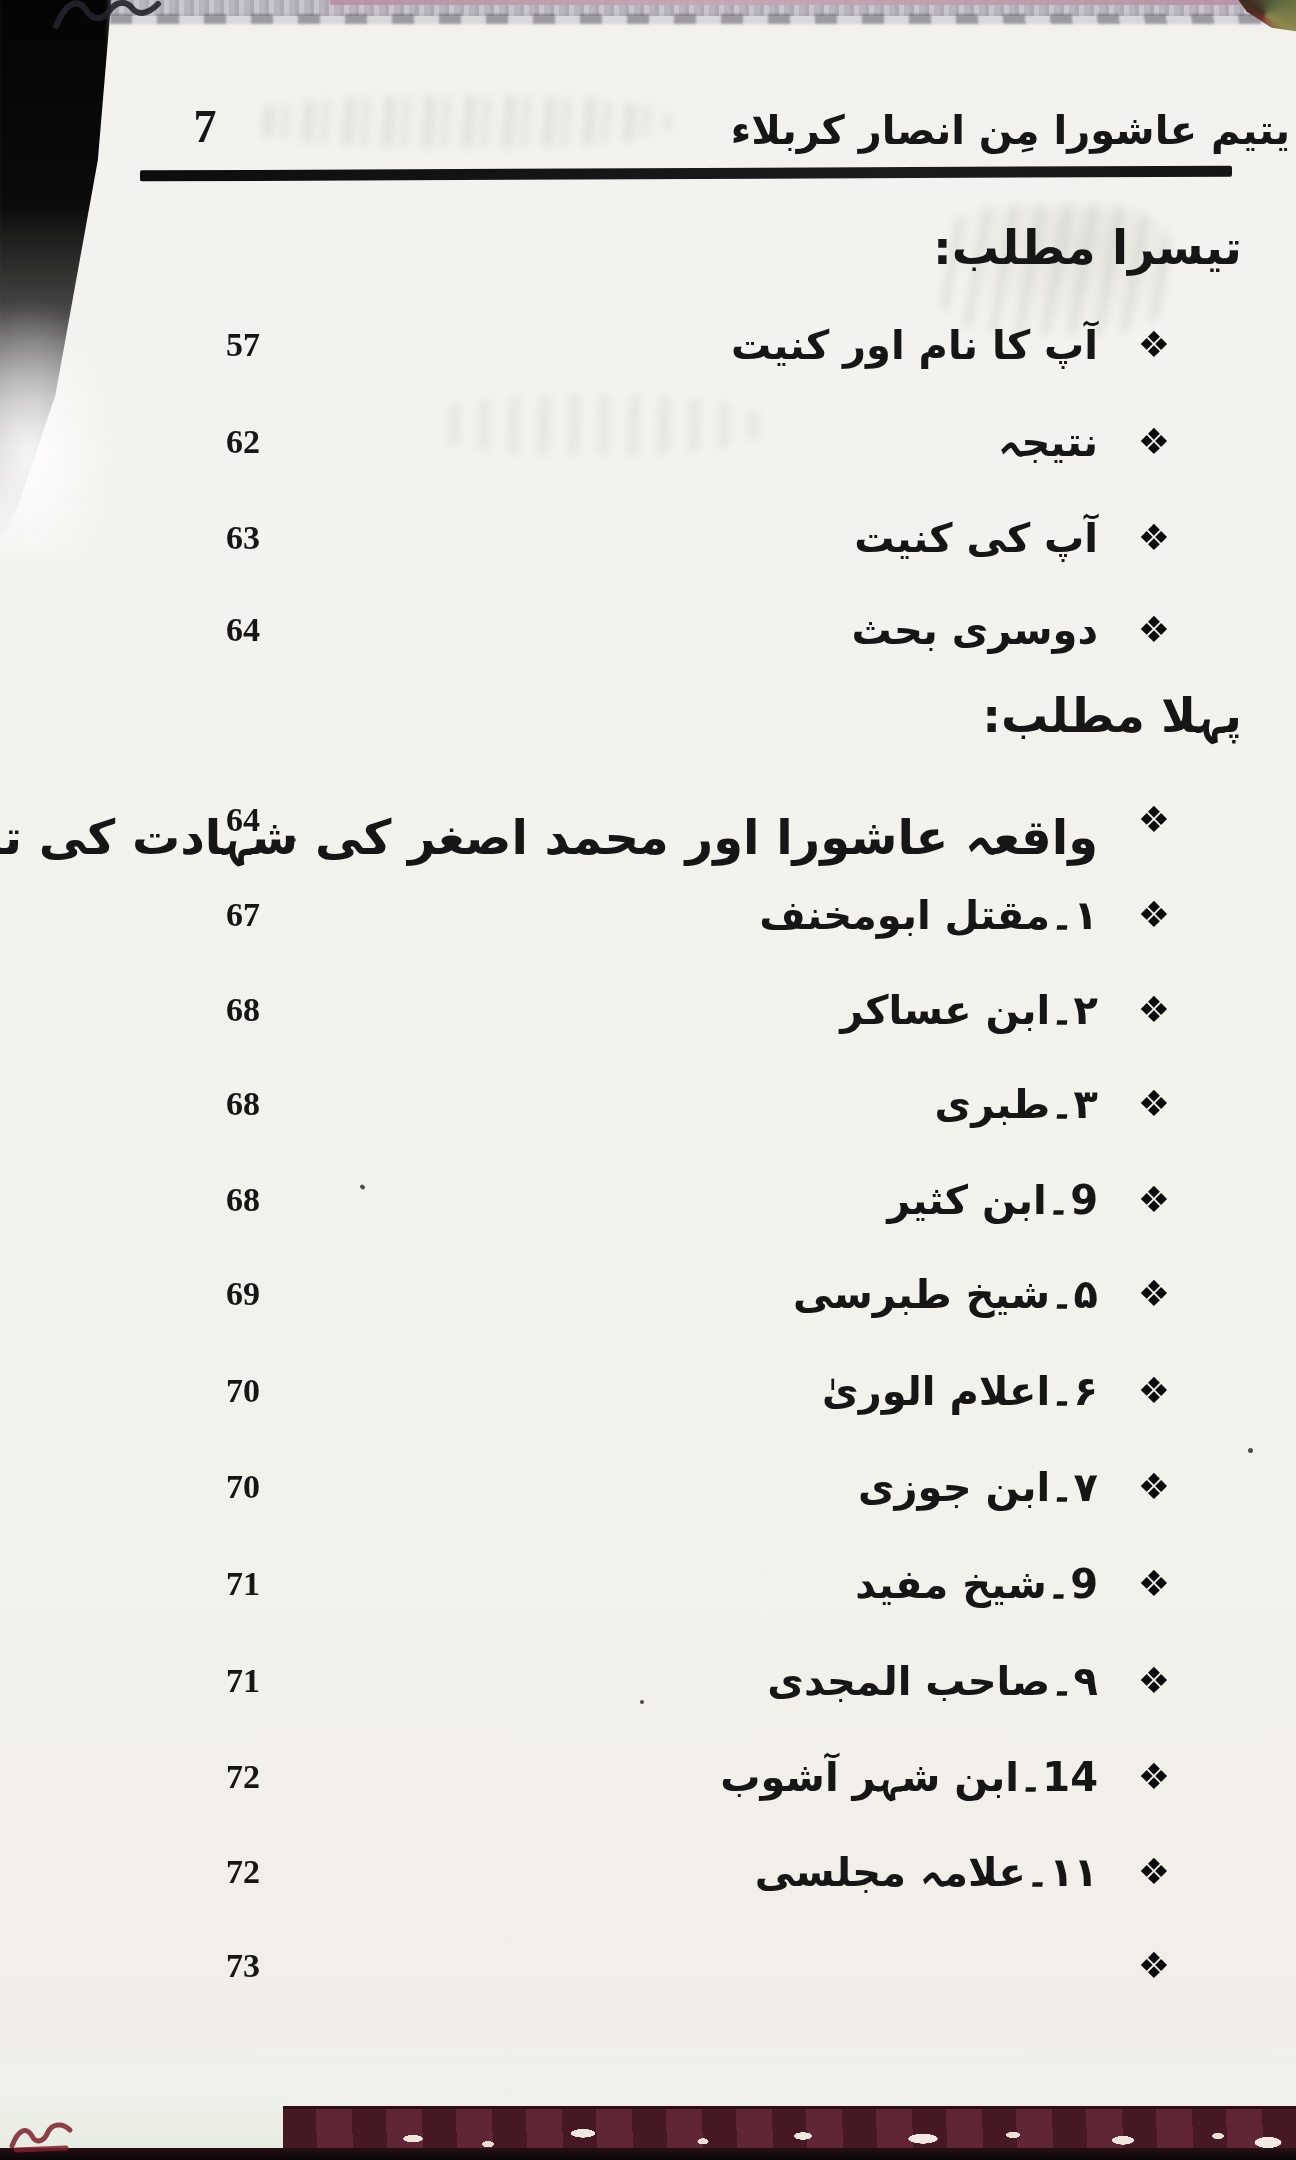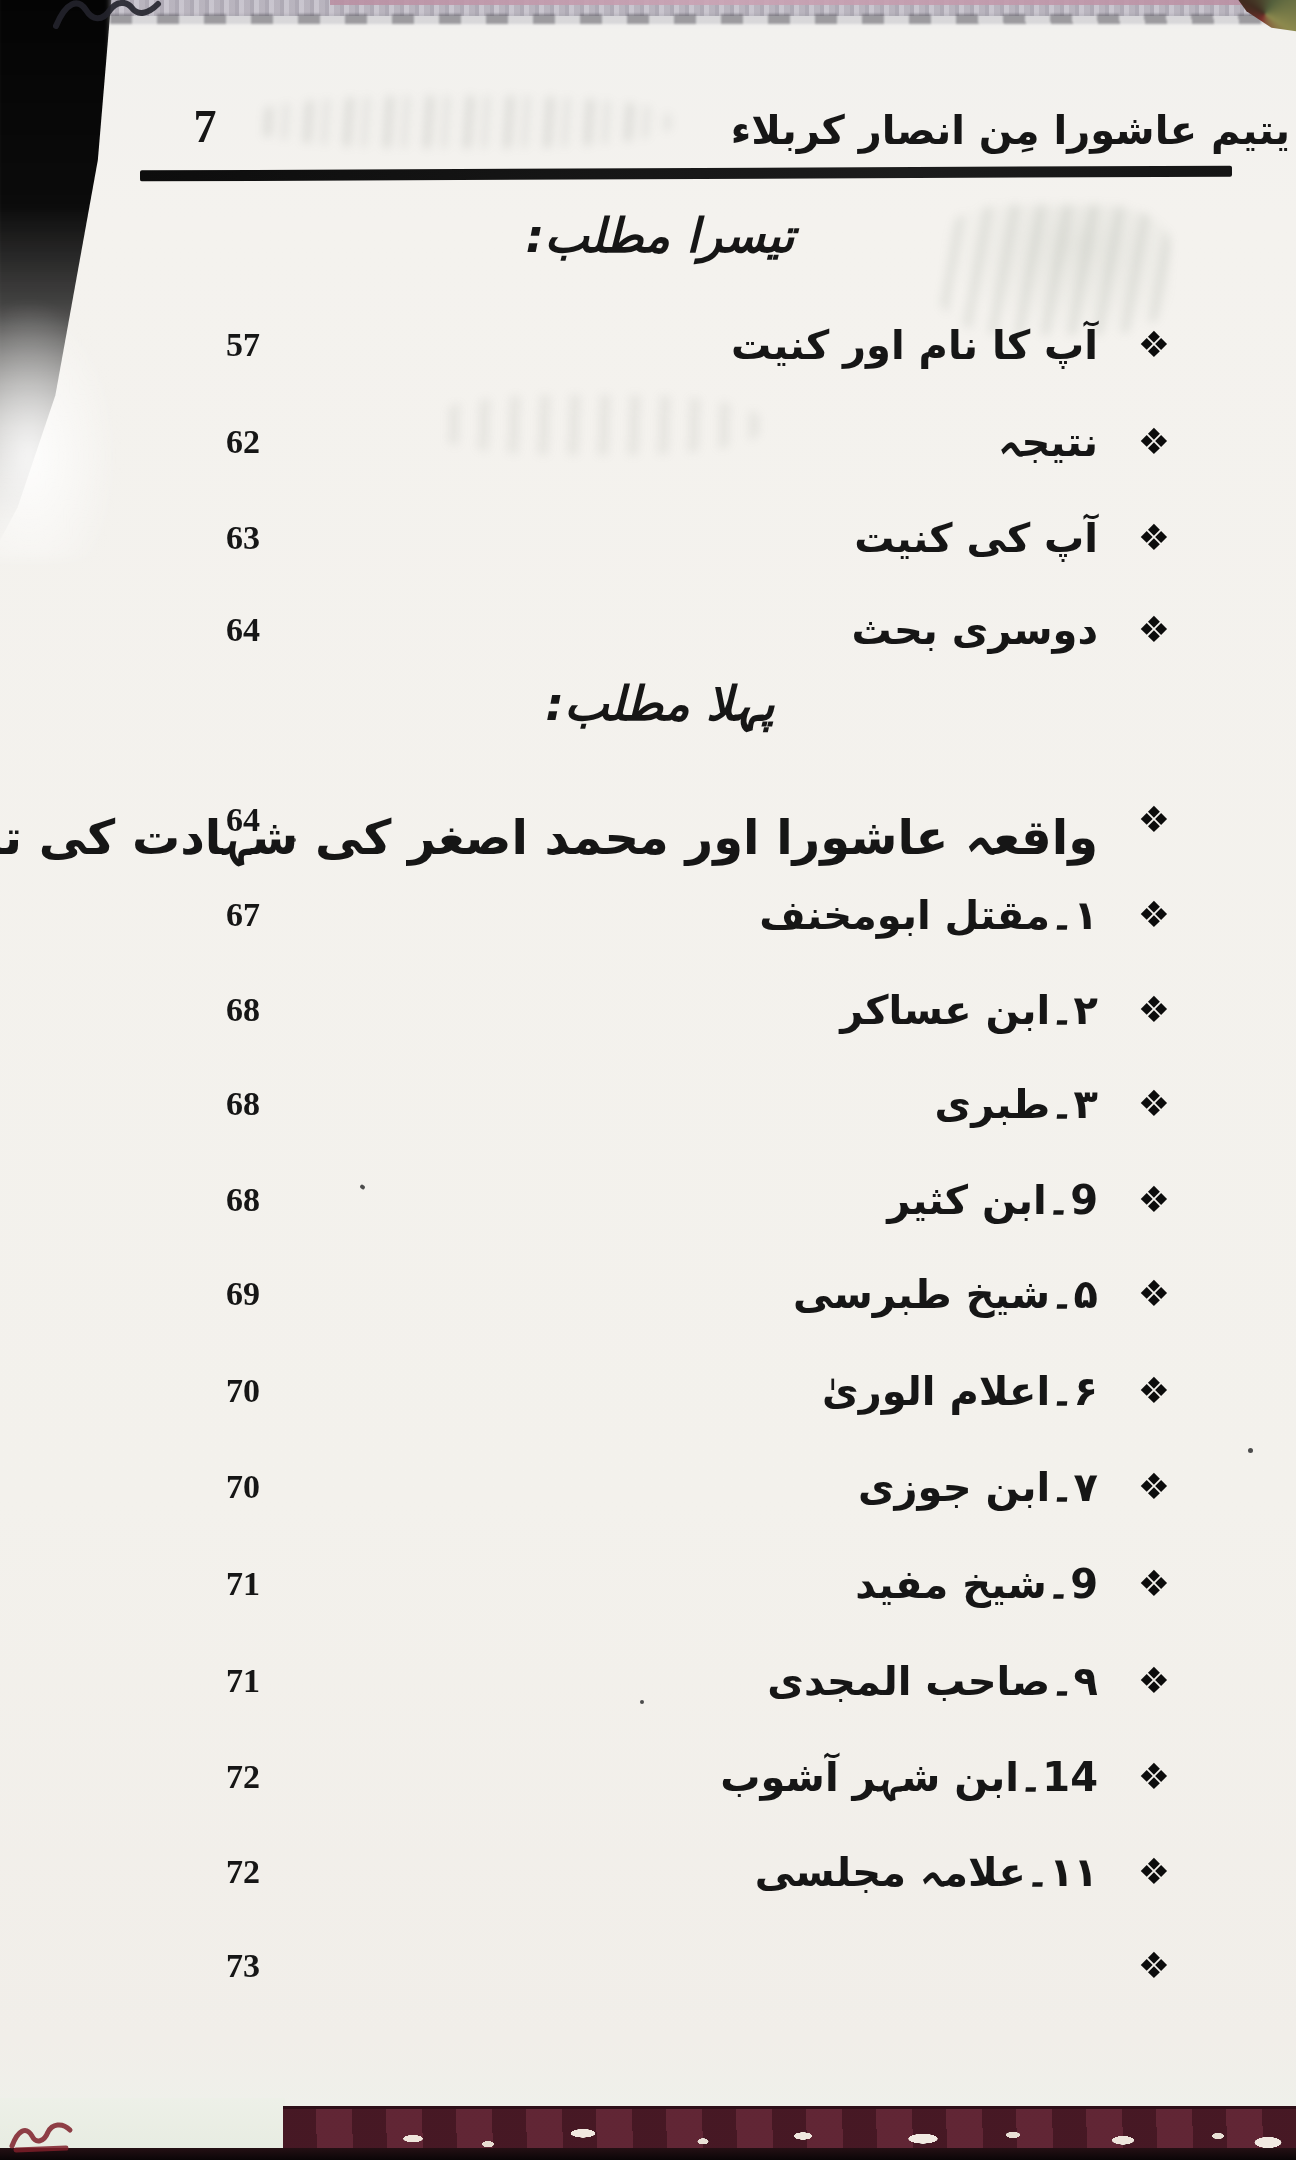--- a/index.html
+++ b/index.html
@@ -79,23 +79,23 @@
     letter-spacing:-1px;
   }
   .rule{
     position:absolute;left:140px;top:168px;width:1092px;height:11px;
     background:linear-gradient(90deg,#0d0d0d,#1c1c1c 70%,#151515);
     transform:rotate(-.25deg);
     border-radius:2px;
   }
   
   .heading{
-    position:absolute;left:90px;width:1140px;margin:0;
-    direction:rtl;text-align:center;
-    font-size:47px;font-weight:700;font-style:italic;
+    position:absolute;left:90px;width:1140px;margin:12px;
+    direction:rtl;
+    font-size:47px;font-weight:700;
   }
   .row{position:absolute;left:150px;width:1030px;height:92px;}
   .row .pageno{
     position:absolute;left:0;top:50%;transform:translateY(-50%);
     width:110px;text-align:right;
     font-family:"Liberation Serif",serif;font-weight:600;font-size:34px;
   }
   .row .title{
     position:absolute;right:82px;top:50%;transform:translateY(-50%);
     direction:rtl;white-space:nowrap;

